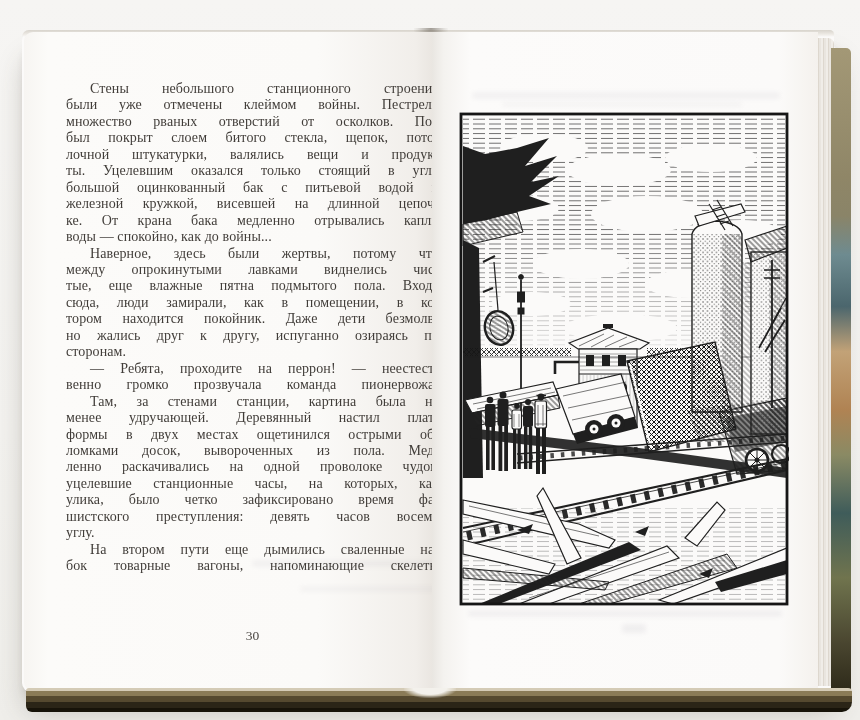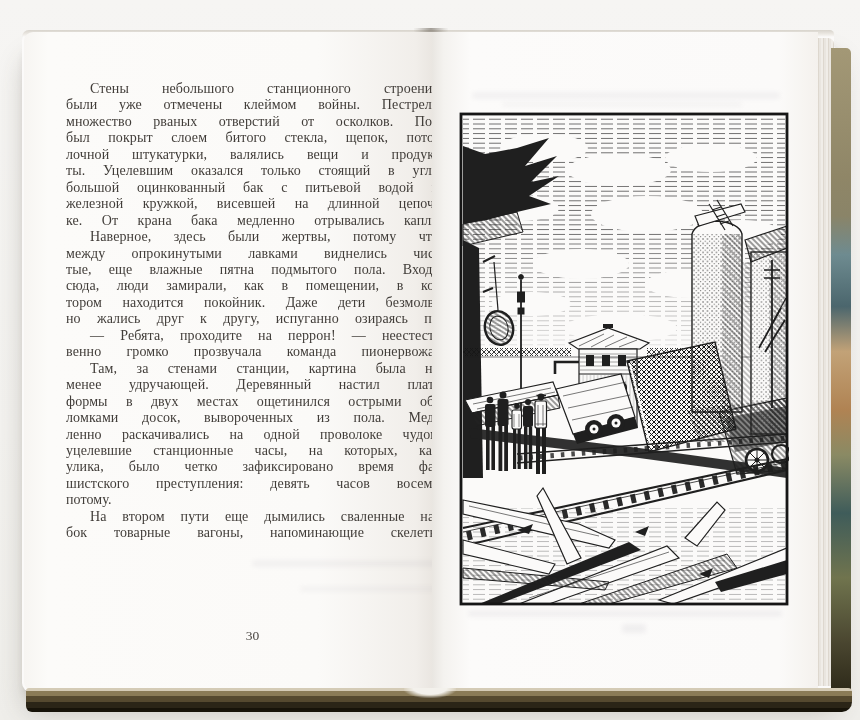--- a/index.html
+++ b/index.html
@@ -52,43 +52,45 @@
       <div>
         <div class="ln first">Стены небольшого станционного строения</div>
         <div class="ln">были уже отмечены клеймом войны. Пестрело</div>
         <div class="ln">множество рваных отверстий от осколков. Пол</div>
         <div class="ln">был покрыт слоем битого стекла, щепок, пото-</div>
         <div class="ln">лочной штукатурки, валялись вещи и продук-</div>
         <div class="ln">ты. Уцелевшим оказался только стоящий в углу</div>
         <div class="ln">большой оцинкованный бак с питьевой водой и</div>
         <div class="ln">железной кружкой, висевшей на длинной цепоч-</div>
         <div class="ln">ке. От крана бака медленно отрывались капли</div>
+        <div class="ln last">воды — спокойно, как до войны...</div>
       </div>
       <div>
         <div class="ln first">Наверное, здесь были жертвы, потому что</div>
         <div class="ln">между опрокинутыми лавками виднелись чис-</div>
         <div class="ln">тые, еще влажные пятна подмытого пола. Входя</div>
         <div class="ln">сюда, люди замирали, как в помещении, в ко-</div>
         <div class="ln">тором находится покойник. Даже дети безмолв-</div>
         <div class="ln">но жались друг к другу, испуганно озираясь по</div>
+        <div class="ln last">сторонам.</div>
       </div>
       <div>
         <div class="ln first">— Ребята, проходите на перрон! — неестест-</div>
         <div class="ln">венно громко прозвучала команда пионервожа-</div>
       </div>
       <div>
         <div class="ln first">Там, за стенами станции, картина была не</div>
         <div class="ln">менее удручающей. Деревянный настил плат-</div>
         <div class="ln">формы в двух местах ощетинился острыми об-</div>
         <div class="ln">ломками досок, вывороченных из пола. Мед-</div>
         <div class="ln">ленно раскачивались на одной проволоке чудом</div>
         <div class="ln">уцелевшие станционные часы, на которых, как</div>
         <div class="ln">улика, было четко зафиксировано время фа-</div>
         <div class="ln">шистского преступления: девять часов восемь</div>
-        <div class="ln last">потому.</div>
+        <div class="ln last">углу.</div>
       </div>
       <div>
         <div class="ln first">На втором пути еще дымились сваленные на-</div>
         <div class="ln">бок товарные вагоны, напоминающие скелеты</div>
       </div>
     </div>
     <div class="pageno">30</div>
   </div>
 
   <div class="right-page">

